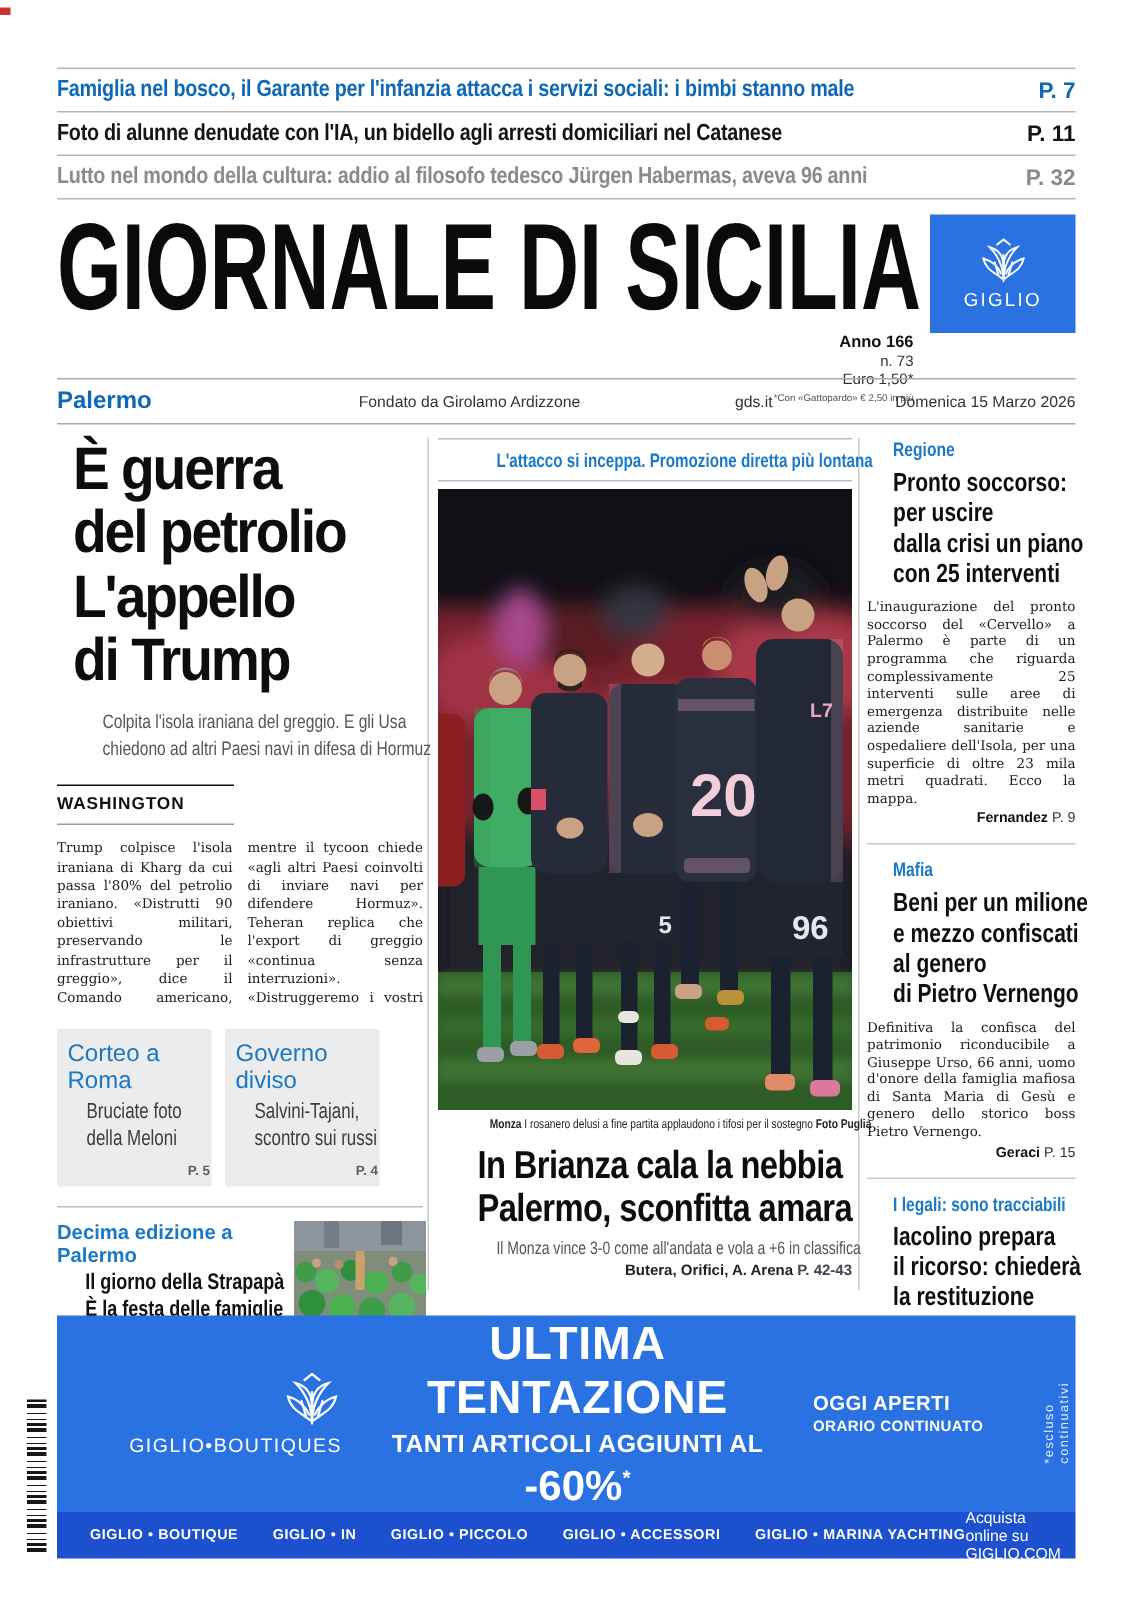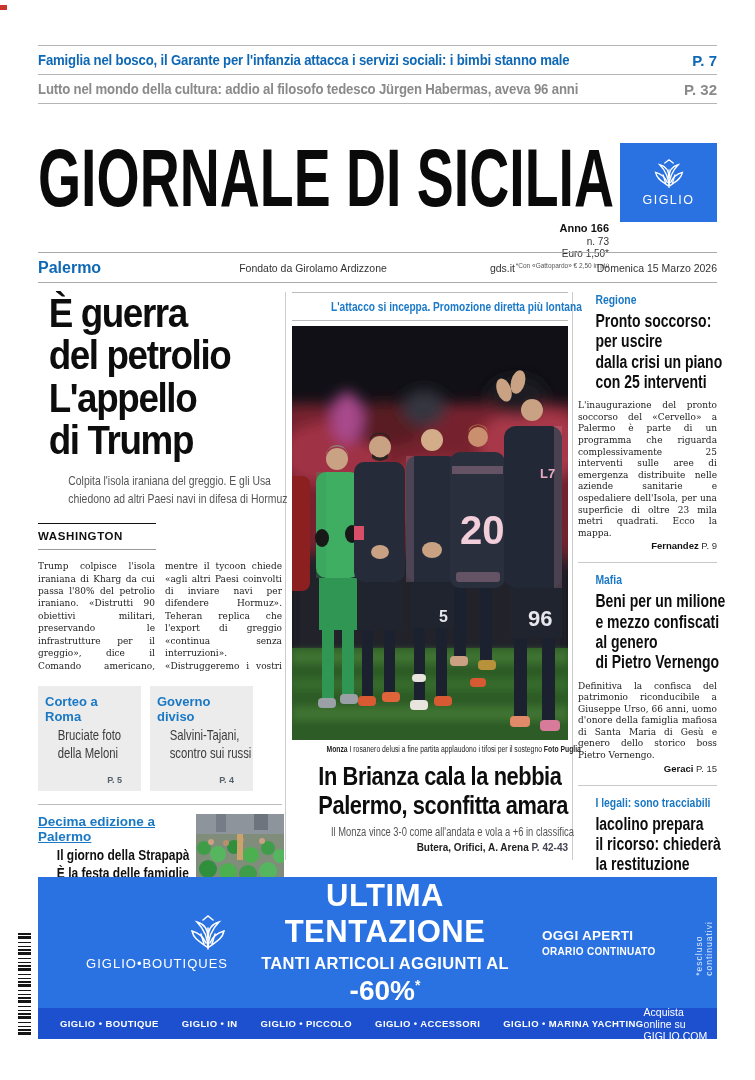--- a/index.html
+++ b/index.html
@@ -43,27 +43,27 @@
   .col-right { position:absolute; left:578px; top:292px; width:139px; }
 
   
   .lead-headline { font-weight:bold; font-size:40px; line-height:1.06; letter-spacing:-1.5px; color:#0d0d0d; width:266px; transform:scaleX(0.92); }
   .lead-standfirst { margin-top:10px; font-size:13px; line-height:1.45; color:#555; width:303px; transform:scaleX(0.8); }
   .lead-kicker { margin-top:14px; width:118px; border-top:1.5px solid #111; border-bottom:1px solid #999; padding:6px 0 7px; font-weight:bold; font-size:11.5px; letter-spacing:0.6px; color:#111; }
   .lead-body { margin-top:10px; font-family:"DejaVu Serif", serif; font-size:9px; line-height:12.4px; text-align:justify; color:#1c1c1c; column-count:2; column-gap:10px; height:114px; }
   .lead-pages { font-weight:bold; text-align:right; font-family:"DejaVu Serif",serif; font-size:9px; }
   .briefs { margin-top:12px; display:flex; gap:9px; }
   .brief { width:103px; height:105px; background:#ececec; padding:8px 7px 6px; position:relative; }
-  .brief-kicker { color:#1a78c4; font-weight:bold; font-size:13px; margin-bottom:3px; }
+  .brief-kicker { color:#1a78c4; font-weight:normal; font-size:16px; margin-bottom:3px; }
   .brief-title { color:#3c3c3c; font-size:14.5px; line-height:1.2; width:115px; transform:scaleX(0.78); }
-  .brief-page { position:absolute; right:19px; bottom:6px; font-size:9px; color:#55606b; font-weight:bold; }
+  .brief-page { position:absolute; right:1px; bottom:6px; font-size:9px; color:#55606b; font-weight:bold; }
   .hrule { margin-top:13px; border-top:1px solid #bbb; }
   .strapapa { margin-top:9px; display:flex; gap:8px; }
   .strapapa-txt { width:150px; }
-  .strapapa-kicker { color:#1a78c4; font-weight:bold; font-size:13.5px;text-decoration:underline; }
+  .strapapa-kicker { color:#1a78c4; font-weight:bold; font-size:13.5px; }
   .strapapa-title { font-weight:bold; font-size:15px; line-height:1.18; color:#111; margin-top:2px; width:188px; transform:scaleX(0.8); }
   .strapapa-body { margin-top:3px; font-family:"DejaVu Serif",serif; font-size:8.5px; line-height:11px; color:#222; }
   .strapapa-page { text-align:right; font-family:"DejaVu Serif",serif; font-weight:bold; font-size:8.5px; }
   .strapapa-photo { width:88px; height:72px; flex:0 0 auto; }
 
   
   .match-kicker-wrap { border-top:1px solid #bbb; border-bottom:1px solid #bbb; padding:6px 0; }
   .match-kicker { color:#1b79c8; font-weight:bold; font-size:13px; width:354px; transform:scaleX(0.78); white-space:nowrap; }
   .match-photo { margin-top:5px; width:276px; height:414px; display:block; }
   .match-caption { margin-top:4px; font-size:8.5px; color:#222; width:345px; transform:scaleX(0.8); white-space:nowrap; }
@@ -110,20 +110,24 @@
 <body>
 
 <div class="page">
 
   <div class="reg-mark"></div>
 
   <div class="top-strip">
     <div class="strip-row row-blue">
       <span class="strip-text">Famiglia nel bosco, il Garante per l'infanzia attacca i servizi sociali: i bimbi stanno male</span>
       <span class="strip-page">P. 7</span>
+    </div>
+    <div class="strip-row row-black">
+      <span class="strip-text">Foto di alunne denudate con l'IA, un bidello agli arresti domiciliari nel Catanese</span>
+      <span class="strip-page">P. 11</span>
     </div>
     <div class="strip-row row-gray">
       <span class="strip-text">Lutto nel mondo della cultura: addio al filosofo tedesco Jürgen Habermas, aveva 96 anni</span>
       <span class="strip-page">P. 32</span>
     </div>
   </div>
 
   <div class="masthead">
     <svg class="masthead-svg" width="580" height="72">
       <text x="0" y="64" textLength="576" lengthAdjust="spacingAndGlyphs" class="masthead-text">GIORNALE DI SICILIA</text>

